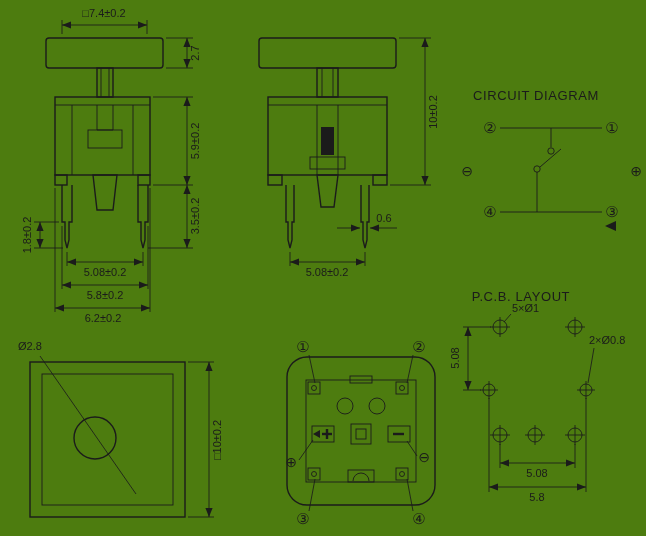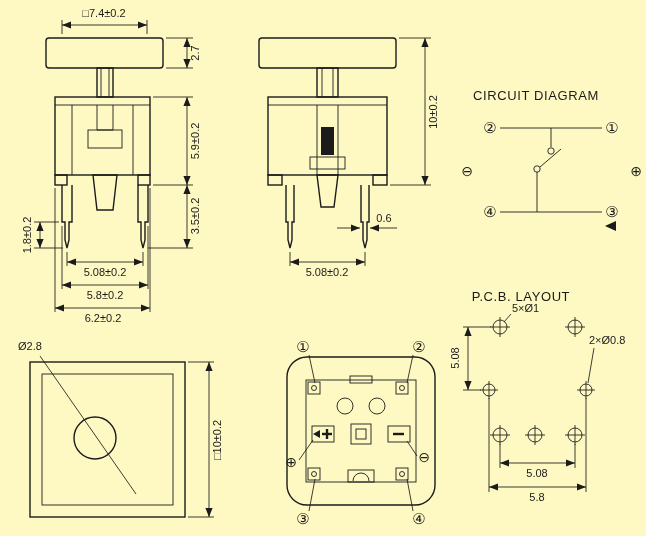--- a/index.html
+++ b/index.html
@@ -1,20 +1,20 @@
 <!DOCTYPE html>
 <html><head>
 <meta charset="utf-8">
 <style>
   * { margin:0; padding:0; box-sizing:border-box; }
   html,body { background:#ffffff; }
   .stage {
     position:relative;
     width:646px; height:536px;
-    background:#fef9c3;
+    background:#4d7c0f;
     font-family:"Liberation Sans", sans-serif;
     overflow:hidden;
   }
   svg { position:absolute; left:0; top:0; }
   
   .o { fill:none; stroke:#1b1b1b; stroke-width:1.4; stroke-linejoin:miter; }
   .i { fill:none; stroke:#1b1b1b; stroke-width:0.9; }
   .d { fill:none; stroke:#1b1b1b; stroke-width:0.85; }
   .f { fill:#1b1b1b; stroke:none; }
   text { fill:#1b1b1b; font-family:"Liberation Sans", sans-serif; font-size:11px; }

